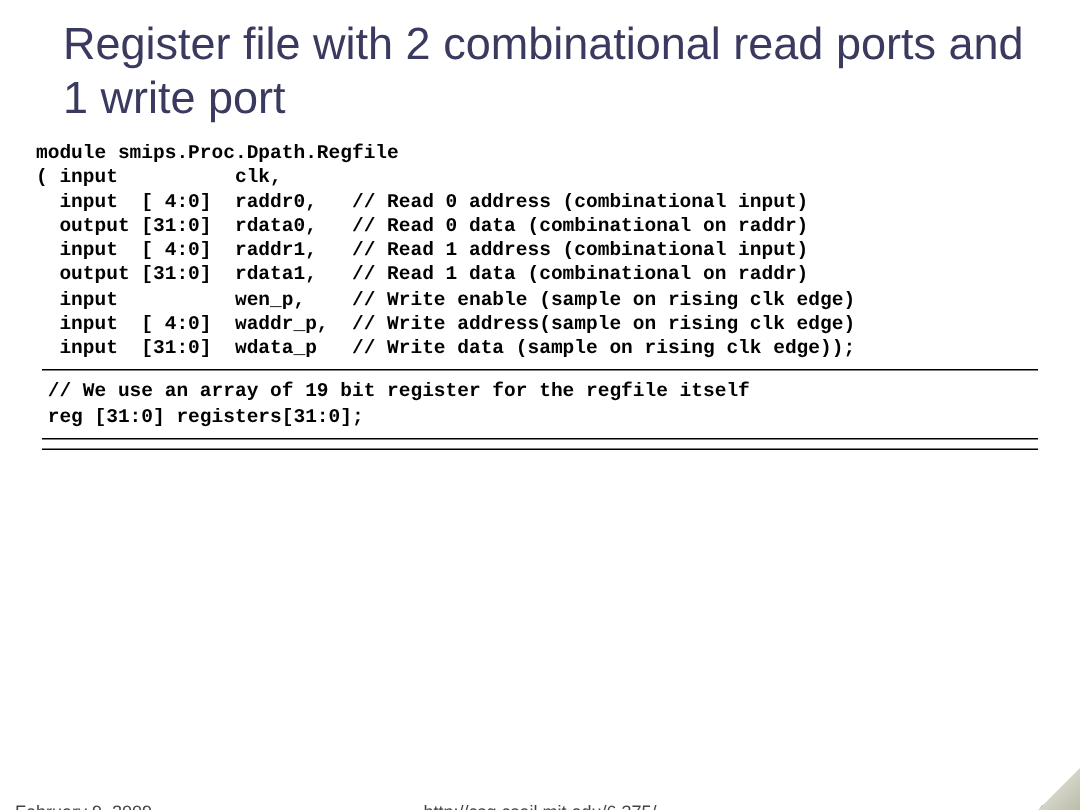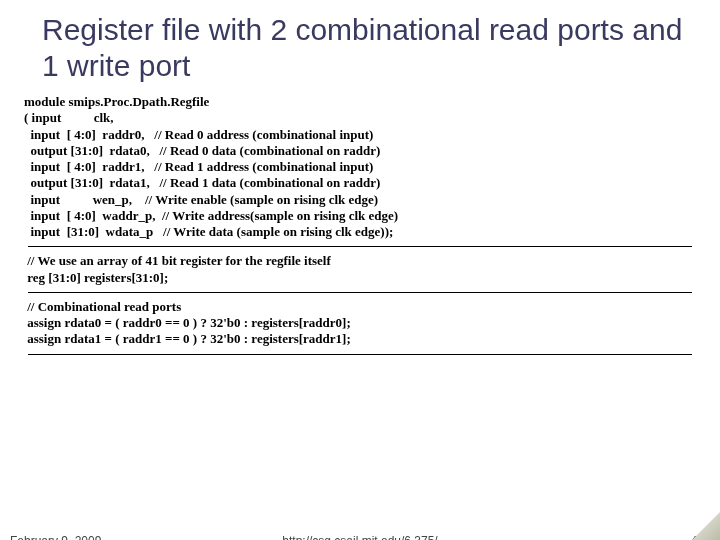--- a/index.html
+++ b/index.html
@@ -21,21 +21,21 @@
   }
   .title {
     font-size: 30px;
     font-weight: 400;
     color: #3a3a60;
     line-height: 1.2;
     margin: 4px 0 10px 14px;
     font-family: Verdana, Geneva, sans-serif;
   }
   .code {
-    font-family: Liberation Serif, serif;
+    font-family: Liberation Mono, monospace;
     font-size: 13px;
     font-weight: bold;
     color: #000;
     line-height: 1.25;
     white-space: pre;
     margin-left: -4px;
   }
   .hrule {
     border: 0;
     border-top: 1px solid #000;
@@ -84,26 +84,23 @@
   <div class="code">module smips.Proc.Dpath.Regfile
 ( input          clk,
   input  [ 4:0]  raddr0,   // Read 0 address (combinational input)
   output [31:0]  rdata0,   // Read 0 data (combinational on raddr)
   input  [ 4:0]  raddr1,   // Read 1 address (combinational input)
   output [31:0]  rdata1,   // Read 1 data (combinational on raddr)
   input          wen_p,    // Write enable (sample on rising clk edge)
   input  [ 4:0]  waddr_p,  // Write address(sample on rising clk edge)
   input  [31:0]  wdata_p   // Write data (sample on rising clk edge));</div>
   <hr class="hrule">
-  <div class="code"> // We use an array of 41 bit register for the regfile itself
+  <div class="code"> // We use an array of 19 bit register for the regfile itself
  reg [31:0] registers[31:0];</div>
   <hr class="hrule">
-  <div class="code"> // Combinational read ports
- assign rdata0 = ( raddr0 == 0 ) ? 32'b0 : registers[raddr0];
- assign rdata1 = ( raddr1 == 0 ) ? 32'b0 : registers[raddr1];</div>
   <hr class="hrule">
 
   <div class="footer">
     <span class="date">February 9, 2009</span>
     <span class="url">http://csg.csail.mit.edu/6.375/</span>
     <span class="pg">40</span>
   </div>
 
   <div class="corner-fold"></div>
 </div>

